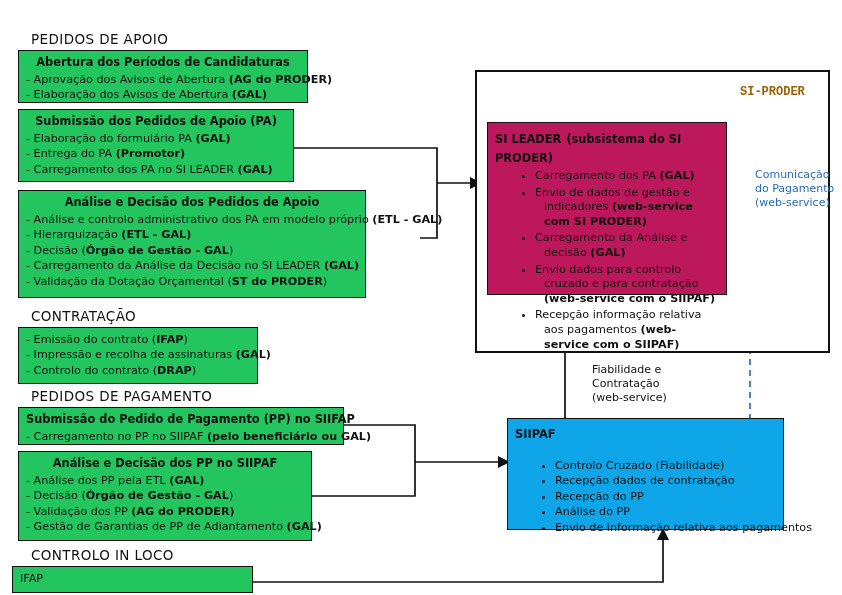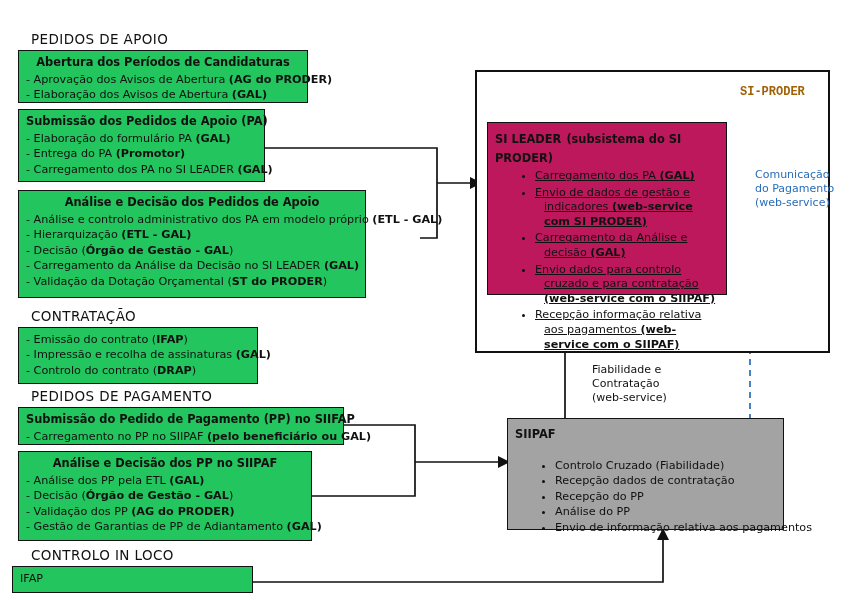--- a/index.html
+++ b/index.html
@@ -64,31 +64,31 @@
     position:absolute;
     left:487px;top:122px;width:240px;height:173px;
     border:1.8px solid #111;
     background:#be185d;
     box-sizing:border-box;
     padding:5px 7px 4px 7px;
   }
   #si-leader-box .bx-title{
     font-size:11.4px;font-weight:700;text-align:center;line-height:15px;
   }
-  #si-leader-box ul{margin-top:3px;text-decoration:underline;}
+  #si-leader-box ul{margin-top:3px;}
   #si-leader-box li{
     font-size:11.2px;line-height:14.6px;white-space:normal;
     padding-left:9px;text-indent:-9px;margin-bottom:2px;
   }
 
   
   #siipaf-box{
     position:absolute;
     left:507px;top:418px;width:277px;height:112px;
-    border:1.8px solid #111;background:#a3a3a3;box-sizing:border-box;
+    border:1.8px solid #111;background:#0ea5e9;box-sizing:border-box;
     padding:4px 7px;
   }
   #siipaf-box .bx-title{font-size:11.4px;font-weight:700;text-align:center;line-height:15px;}
   #siipaf-box li{font-size:11.2px;line-height:15.4px;white-space:nowrap;}
 
   
   .flow-label{
     position:absolute;
     font-size:11px;
     line-height:14px;
@@ -145,21 +145,21 @@
   <div class="section-title" style="left:31px;top:31px;">PEDIDOS DE APOIO</div>
 
   <div class="box" id="box-abertura" style="left:18px;top:50px;width:290px;height:53px;">
     <span class="bx-title">Abertura dos Períodos de Candidaturas</span>
     <ul>
         <li>Aprovação dos Avisos de Abertura <b>(AG do PRODER)</b></li>
         <li>Elaboração dos Avisos de Abertura <b>(GAL)</b></li>
       </ul>
   </div>
 
-  <div class="box" id="box-submissao-pa" style="left:18px;top:109px;width:247px;height:73px;">
+  <div class="box" id="box-submissao-pa" style="left:18px;top:109px;width:276px;height:73px;">
     <span class="bx-title">Submissão dos Pedidos de Apoio (PA)</span>
     <ul>
         <li>Elaboração do formulário PA <b>(GAL)</b></li>
         <li>Entrega do PA <b>(Promotor)</b></li>
         <li>Carregamento dos PA no SI LEADER <b>(GAL)</b></li>
       </ul>
   </div>
 
   <div class="box" id="box-analise-pa" style="left:18px;top:190px;width:348px;height:108px;">
     <span class="bx-title">Análise e Decisão dos Pedidos de Apoio</span>

